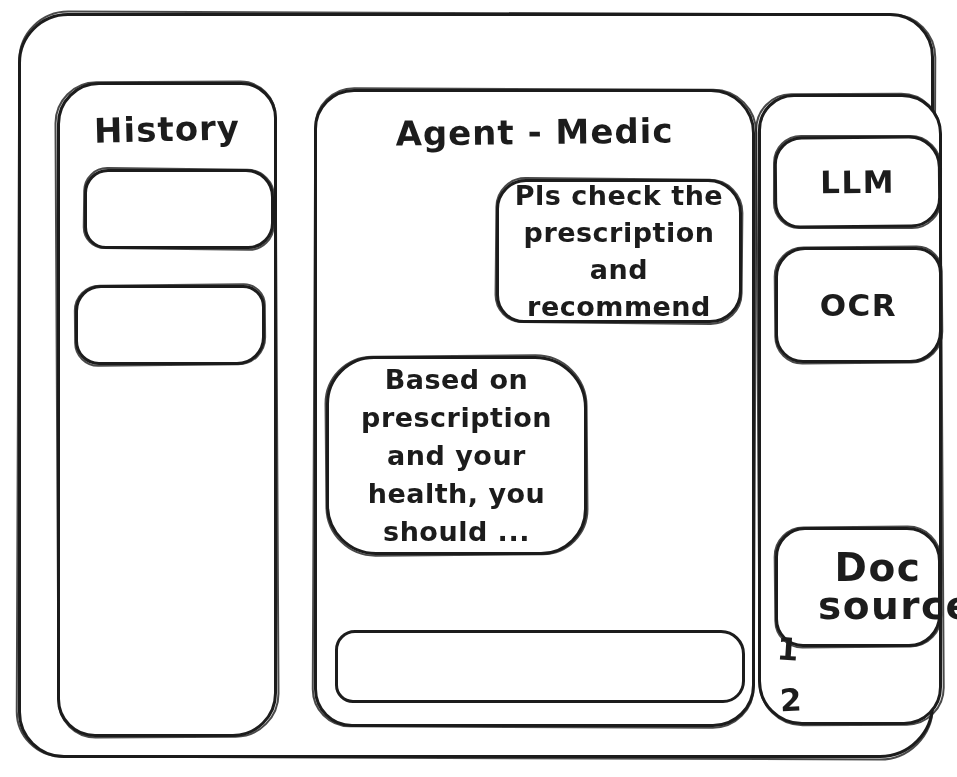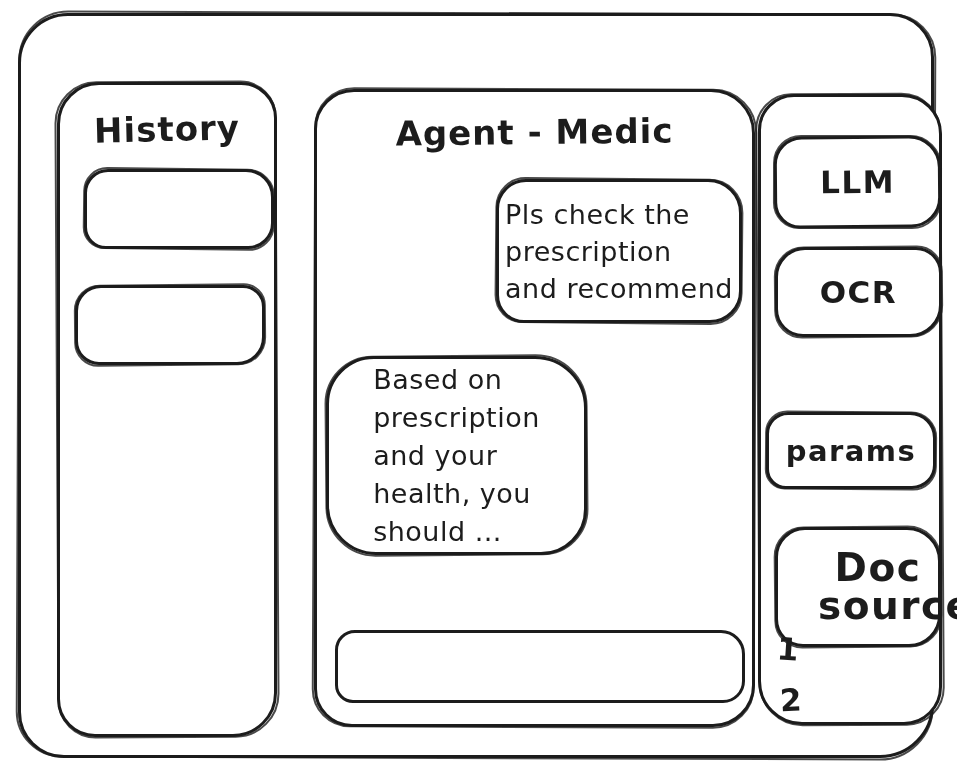--- a/index.html
+++ b/index.html
@@ -85,24 +85,24 @@
   }
   
   .bubble{
     position:absolute;
     box-sizing:border-box;
     border:3px solid var(--ink);
     background:var(--paper);
     display:flex;
     align-items:center;
     justify-content:center;
-    text-align:left;
+    text-align:center;
     white-space:pre-line;
     font-size:27px;
-    font-weight:normal;
+    font-weight:bold;
     letter-spacing:.5px;
     line-height:37px;
   }
   .bubble::before{
     content:"";
     position:absolute;
     inset:-4px;
     border:2px solid var(--ink);
     border-radius:inherit;
     transform:rotate(var(--wob,.5deg));
@@ -160,21 +160,21 @@
     opacity:.8;
     pointer-events:none;
   }
   .btn-llm{
     left:13px;top:39px;width:167px;height:92px;
     border-radius:28px 32px 30px 26px;
     --wob:.6deg;
     transform:rotate(-.5deg);
   }
   .btn-ocr{
-    left:14px;top:150px;width:167px;height:90px;
+    left:14px;top:150px;width:167px;height:116px;
     border-radius:30px 26px 32px 28px;
     --wob:-.55deg;
   }
   .btn-params{
     left:5px;top:315px;width:170px;height:77px;
     border-radius:22px 26px 24px 20px;
     --wob:.5deg;
     font-size:29px;
   }
   .btn-doc{
@@ -223,23 +223,20 @@
       <input class="sk chat-input" type="text" placeholder="" style="">
     </main>
 
     <aside class="sk panel-tools">
       <button class="tool-btn btn-llm">
         <span class="btn-label">LLM</span>
       </button>
       <button class="tool-btn btn-ocr">
         <span class="btn-label">OCR</span>
       </button>
-      <button class="tool-btn btn-params">
-        <span class="btn-label">params</span>
-      </button>
       <button class="tool-btn btn-doc">
         <span class="btn-label">Doc source</span>
       </button>
       <div class="list-num num-1">1</div>
       <div class="list-num num-2">2</div>
     </aside>
 
   </div>
 </div>
 

